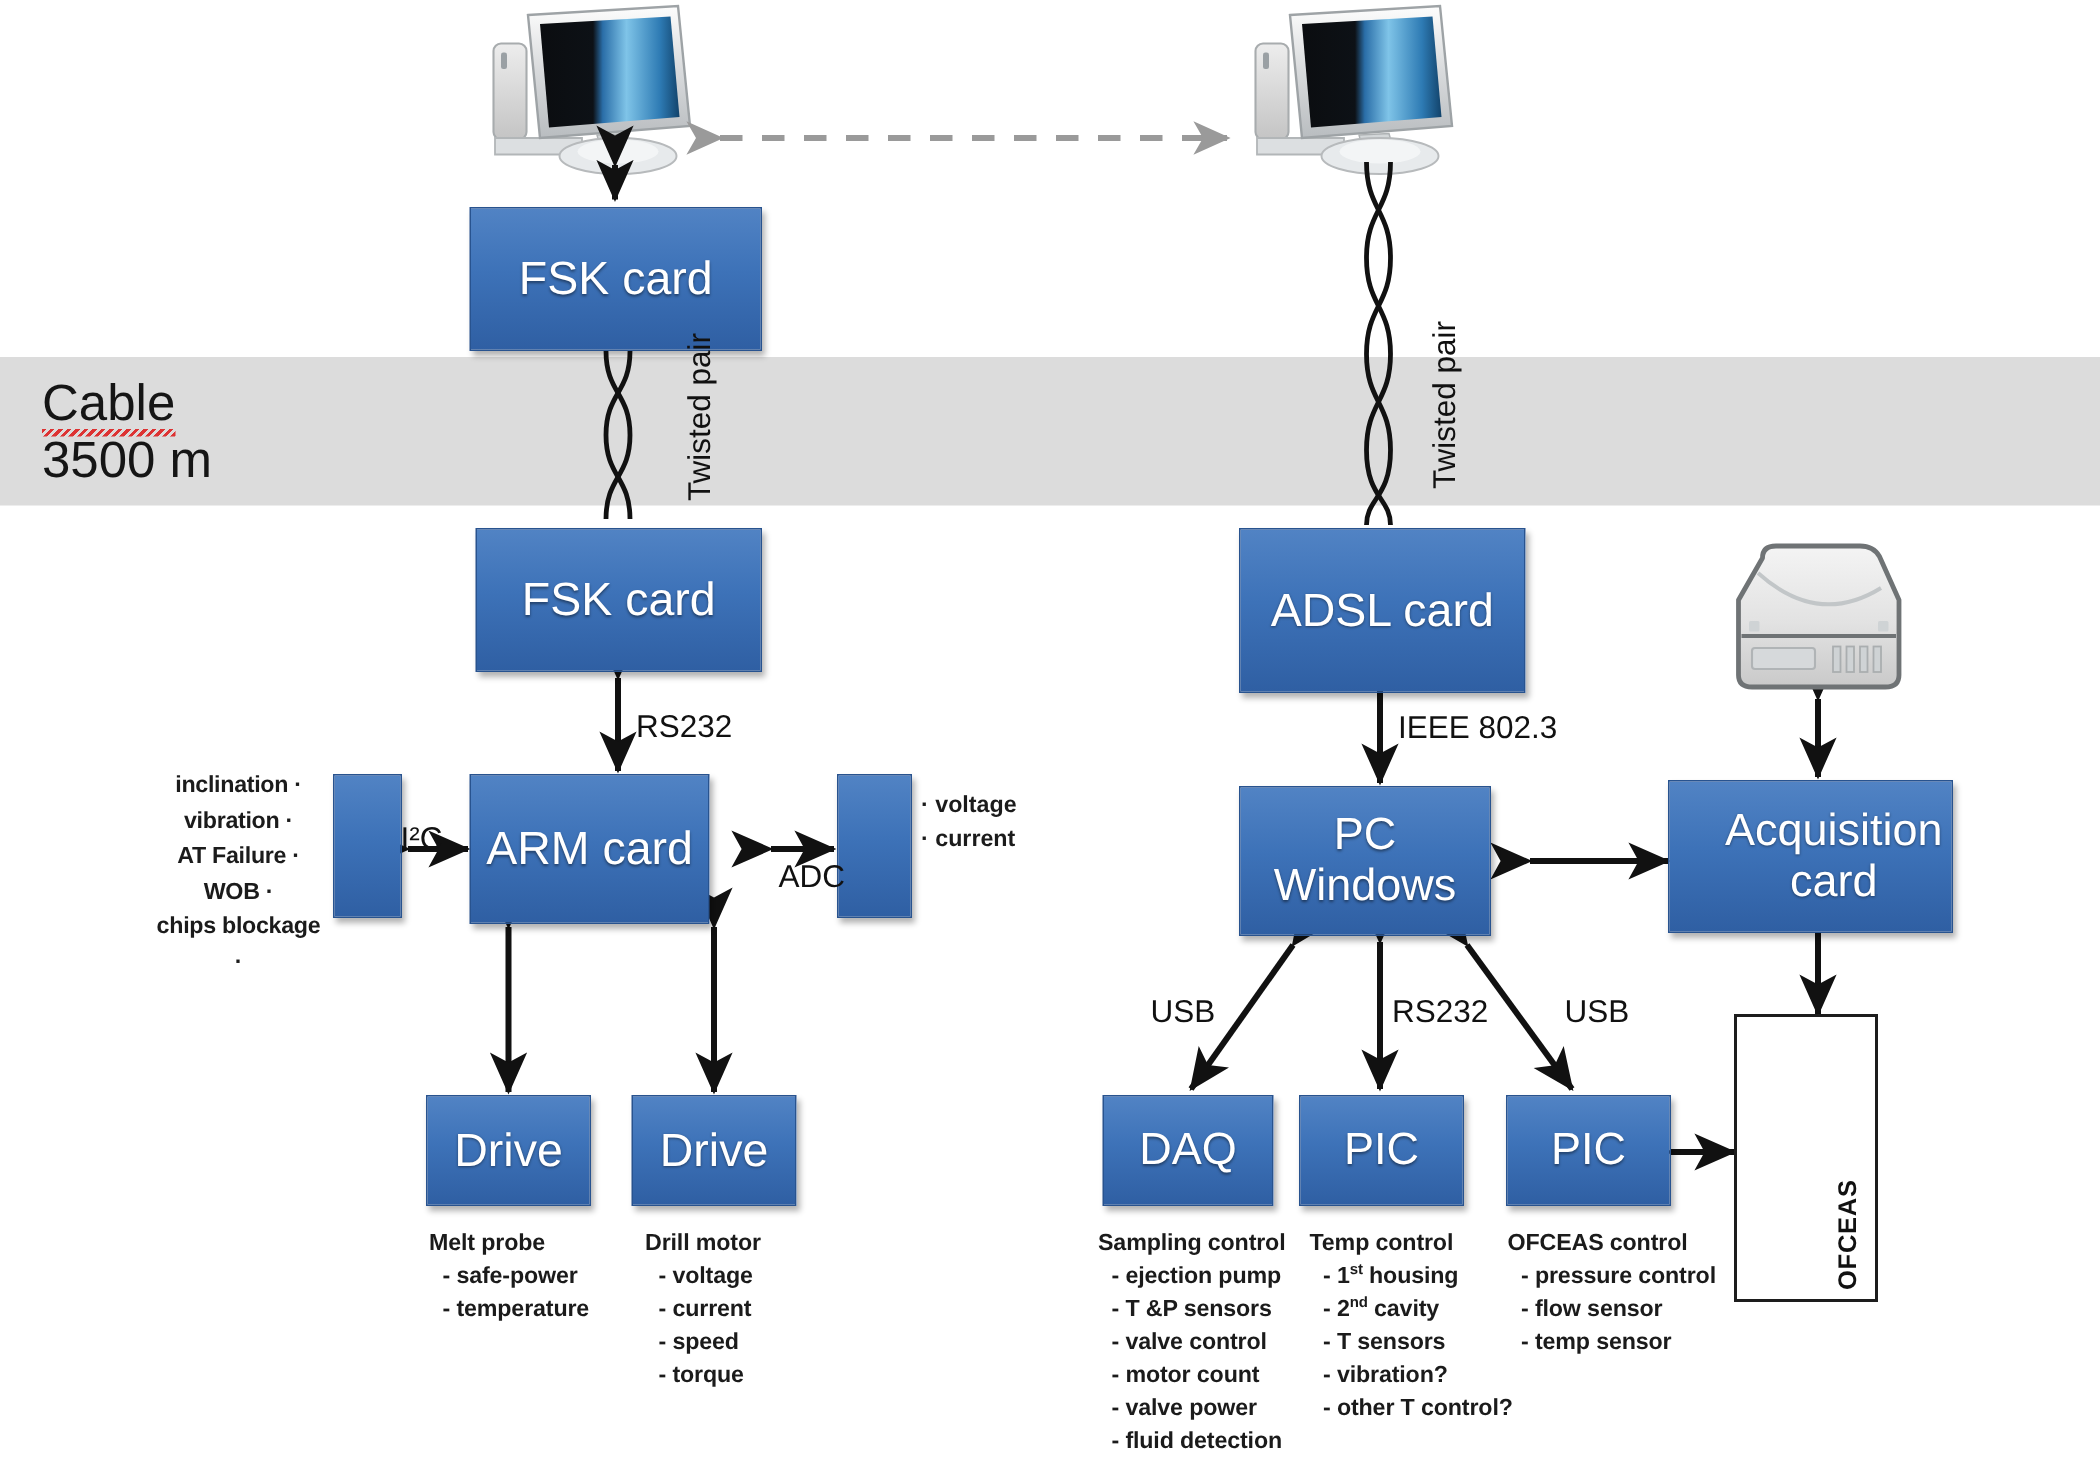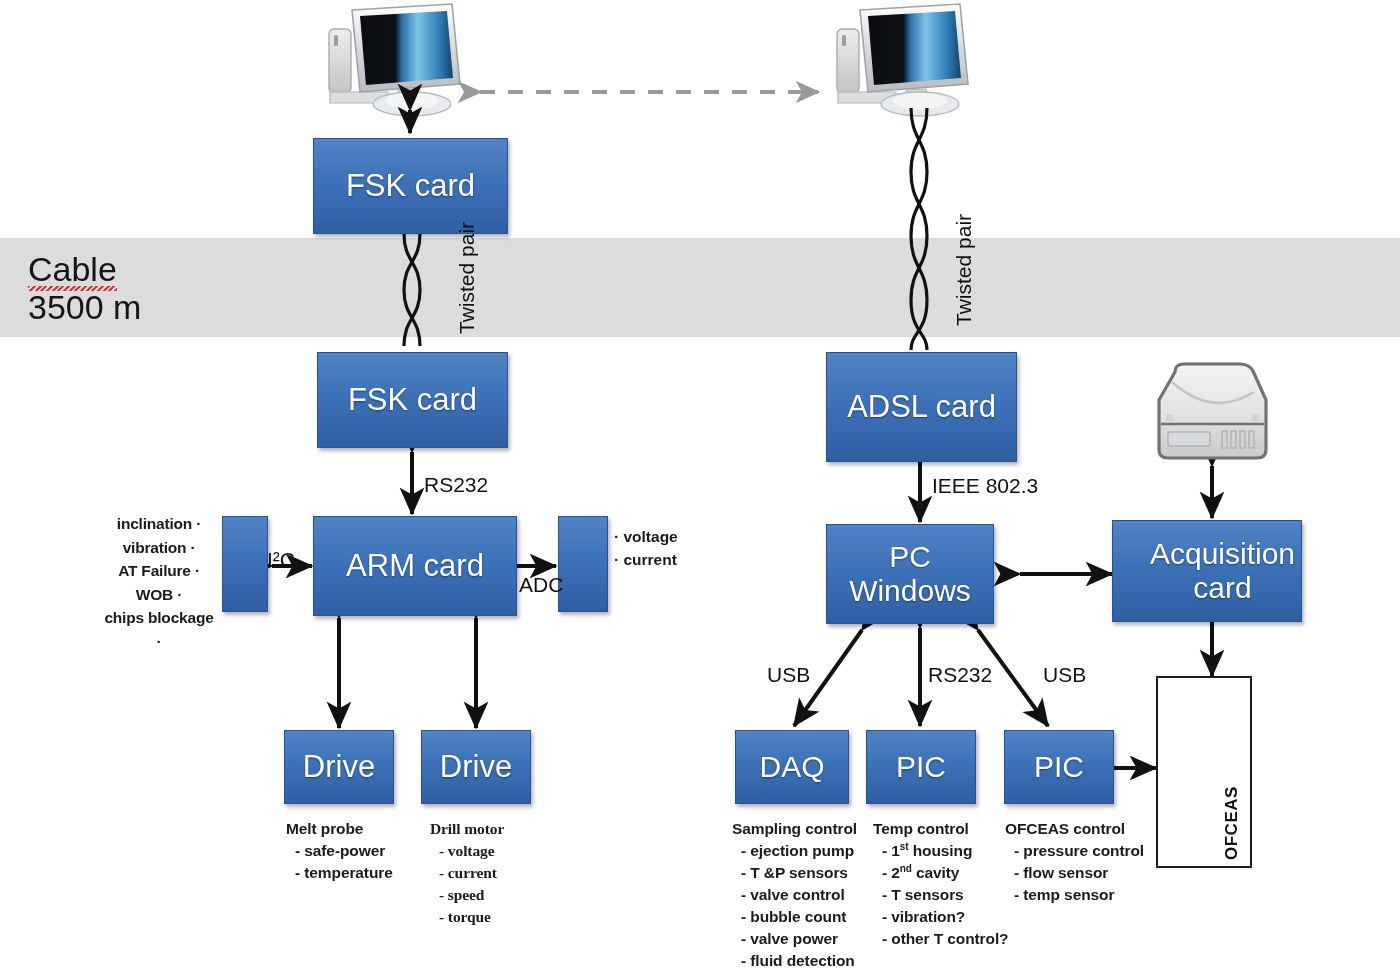--- a/index.html
+++ b/index.html
@@ -247,21 +247,21 @@
   </div>
 
   <div class="bbox t32" style="left:317px;top:352px;width:191px;height:96px;">
     <span>FSK card</span>
   </div>
 
   <div class="bbox t32" style="left:826px;top:352px;width:191px;height:110px;">
     <span>ADSL card</span>
   </div>
 
-  <div class="bbox t32" style="left:313px;top:516px;width:204px;height:100px;">
+  <div class="bbox t32" style="left:313px;top:516px;width:160px;height:100px;">
     <span>ARM card</span>
   </div>
 
   <div class="bbox" style="left:222px;top:516px;width:46px;height:96px;"></div>
   <div class="bbox" style="left:558px;top:516px;width:50px;height:96px;"></div>
 
   <div class="bbox t30" style="left:826px;top:524px;width:168px;height:100px;">
     <span>
       <span>PC</span><br>
       <span>Windows</span>
@@ -319,34 +319,34 @@
     <span>· voltage</span>
     <span>· current</span>
   </div>
 
   <div class="cap" style="left:286px;top:818px;">
     <span class="hd">Melt probe</span>
     <span class="it">- safe-power</span>
     <span class="it">- temperature</span>
   </div>
 
-  <div class="cap" style="left:430px;top:818px;font-family:Liberation Serif, serif;">
+  <div class="cap" style="left:430px;top:818px;">
     <span class="hd">Drill motor</span>
     <span class="it">- voltage</span>
     <span class="it">- current</span>
     <span class="it">- speed</span>
     <span class="it">- torque</span>
   </div>
 
   <div class="cap" style="left:732px;top:818px;">
     <span class="hd">Sampling control</span>
     <span class="it">- ejection pump</span>
     <span class="it">- T &amp;P sensors</span>
     <span class="it">- valve control</span>
-    <span class="it">- bubble count</span>
+    <span class="it">- motor count</span>
     <span class="it">- valve power</span>
     <span class="it">- fluid detection</span>
     <span class="it" style="padding-left:4px;">-debubbler control</span>
   </div>
 
   <div class="cap" style="left:873px;top:818px;">
     <span class="hd">Temp control</span>
     <span class="it">- 1<sup>st</sup> housing</span>
     <span class="it">- 2<sup>nd</sup> cavity</span>
     <span class="it">- T sensors</span>

